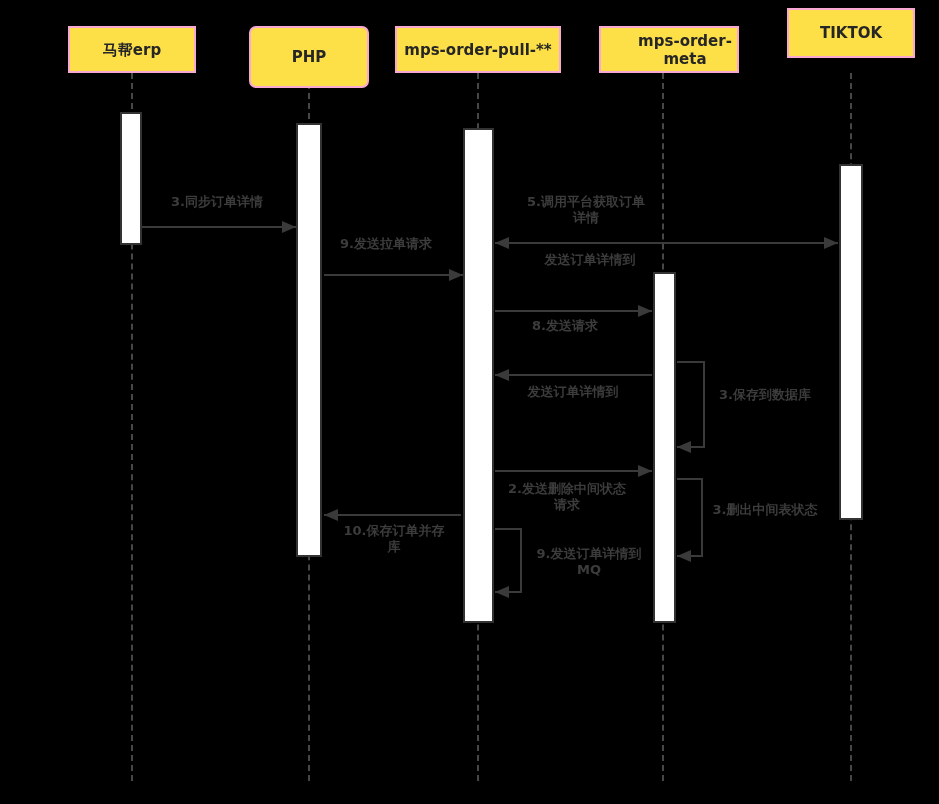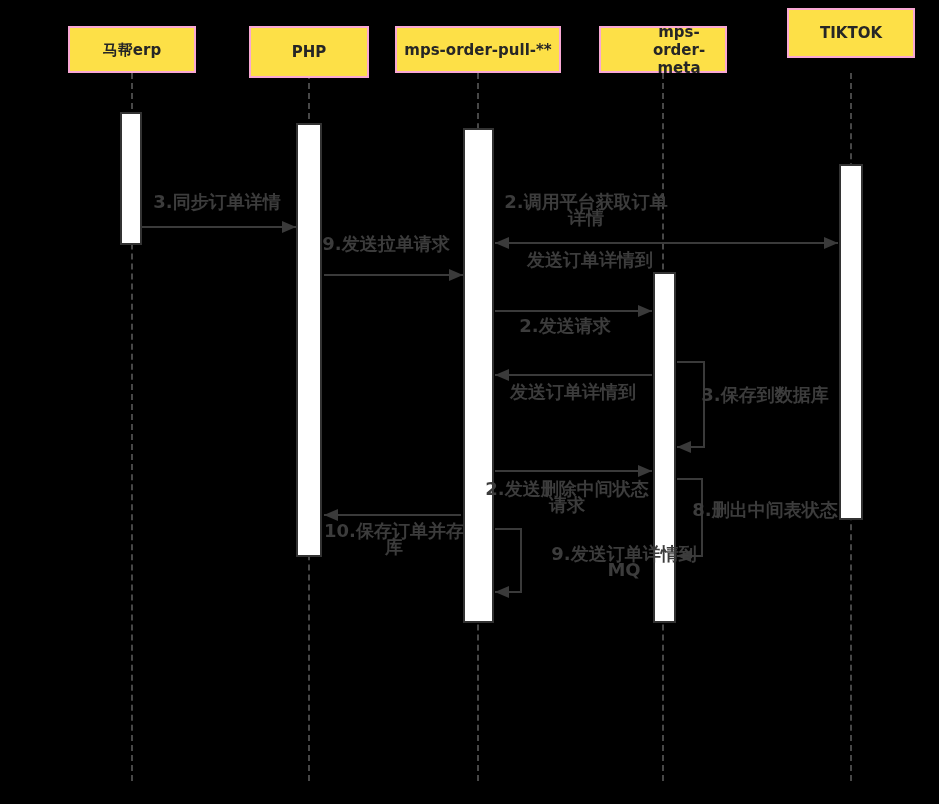--- a/index.html
+++ b/index.html
@@ -37,21 +37,21 @@
   }
   .ahead{
     position:absolute;width:0;height:0;
     border-top:6px solid transparent;
     border-bottom:6px solid transparent;
   }
   .ahead.right{border-left:14px solid #3a3a3a;}
   .ahead.left{border-right:14px solid #3a3a3a;}
   .mlabel{
     position:absolute;
-    color:#3c3c3c;font-weight:bold;font-size:18px;line-height:16px;
+    color:#3c3c3c;font-weight:bold;font-size:13px;line-height:16px;
     text-align:center;white-space:pre-line;
     transform:translateX(-50%);
   }
   .selfloop{
     position:absolute;
     border:2px solid #3a3a3a;
     border-left:none;
     box-sizing:border-box;
     background:transparent;
   }
@@ -71,65 +71,65 @@
       <div class="activation" style="left: 120px; top: 112px; width: 22px; height: 133px;"></div>
       <div class="activation" style="left: 296px; top: 123px; width: 26px; height: 434px;"></div>
       <div class="activation" style="left: 463px; top: 128px; width: 31px; height: 495px;"></div>
       <div class="activation" style="left: 653px; top: 272px; width: 23px; height: 351px;"></div>
       <div class="activation" style="left: 839px; top: 164px; width: 24px; height: 356px;"></div>
     </div>
   <div id="participants-layer">
       <div class="pbox" style="left: 68px; top: 26px; width: 128px; height: 47px;">
         <div class="plabel">马帮erp</div>
       </div>
-      <div class="pbox" style="left: 249px; top: 26px; width: 120px; height: 52px;">
+      <div class="pbox" style="left: 249px; top: 26px; width: 120px; height: 62px; border-radius: 7px;">
         <div class="plabel">PHP</div>
       </div>
       <div class="pbox" style="left: 395px; top: 26px; width: 166px; height: 47px;">
         <div class="plabel">mps-order-pull-**</div>
       </div>
-      <div class="pbox" style="left: 599px; top: 26px; width: 128px; height: 47px; padding-left: 32px;">
+      <div class="pbox" style="left: 599px; top: 26px; width: 140px; height: 47px; padding-left: 32px;">
         <div class="plabel">mps-order-
 meta</div>
       </div>
       <div class="pbox" style="left: 787px; top: 8px; width: 128px; height: 50px;">
         <div class="plabel">TIKTOK</div>
       </div>
     </div>
   <div id="messages-layer">
       <div class="mline" style="left: 142px; top: 226px; width: 154px;"></div>
       <div class="ahead right" style="left: 282px; top: 221px;"></div>
       <div class="mlabel" style="left: 217px; top: 194px;">3.同步订单详情</div>
       <div class="mline" style="left: 324px; top: 274px; width: 139px;"></div>
       <div class="ahead right" style="left: 449px; top: 269px;"></div>
       <div class="mlabel" style="left: 386px; top: 236px;">9.发送拉单请求</div>
       <div class="mline" style="left: 495px; top: 242px; width: 343px;"></div>
       <div class="ahead left" style="left: 495px; top: 237px;"></div>
       <div class="ahead right" style="left: 824px; top: 237px;"></div>
-      <div class="mlabel" style="left: 586px; top: 194px;">2.调用平台获取订单
+      <div class="mlabel" style="left: 586px; top: 194px;">5.调用平台获取订单
 详情</div>
       <div class="mlabel" style="left: 590px; top: 252px;">发送订单详情到</div>
       <div class="mline" style="left: 495px; top: 310px; width: 157px;"></div>
       <div class="ahead right" style="left: 638px; top: 305px;"></div>
-      <div class="mlabel" style="left: 565px; top: 318px;">2.发送请求</div>
+      <div class="mlabel" style="left: 565px; top: 318px;">8.发送请求</div>
       <div class="mline" style="left: 495px; top: 374px; width: 157px;"></div>
       <div class="ahead left" style="left: 495px; top: 369px;"></div>
       <div class="mlabel" style="left: 573px; top: 384px;">发送订单详情到</div>
       <div class="mline" style="left: 495px; top: 470px; width: 157px;"></div>
       <div class="ahead right" style="left: 638px; top: 465px;"></div>
       <div class="mlabel" style="left: 567px; top: 481px;">2.发送删除中间状态
 请求</div>
       <div class="mline" style="left: 324px; top: 514px; width: 137px;"></div>
       <div class="ahead left" style="left: 324px; top: 509px;"></div>
       <div class="mlabel" style="left: 394px; top: 523px;">10.保存订单并存
 库</div>
       <div class="selfloop" style="left: 677px; top: 361px; width: 28px; height: 87px;"></div>
       <div class="ahead left" style="left: 677px; top: 441px;"></div>
       <div class="mlabel" style="left: 765px; top: 387px;">3.保存到数据库</div>
       <div class="selfloop" style="left: 677px; top: 478px; width: 26px; height: 79px;"></div>
       <div class="ahead left" style="left: 677px; top: 550px;"></div>
-      <div class="mlabel" style="left: 765px; top: 502px;">8.删出中间表状态</div>
+      <div class="mlabel" style="left: 765px; top: 502px;">3.删出中间表状态</div>
       <div class="selfloop" style="left: 495px; top: 528px; width: 27px; height: 65px;"></div>
       <div class="ahead left" style="left: 495px; top: 586px;"></div>
-      <div class="mlabel" style="left: 589px; top: 546px; margin-left: 35px;">9.发送订单详情到
+      <div class="mlabel" style="left: 589px; top: 546px;">9.发送订单详情到
 MQ</div>
     </div>
 </div>
 
 </body></html>

